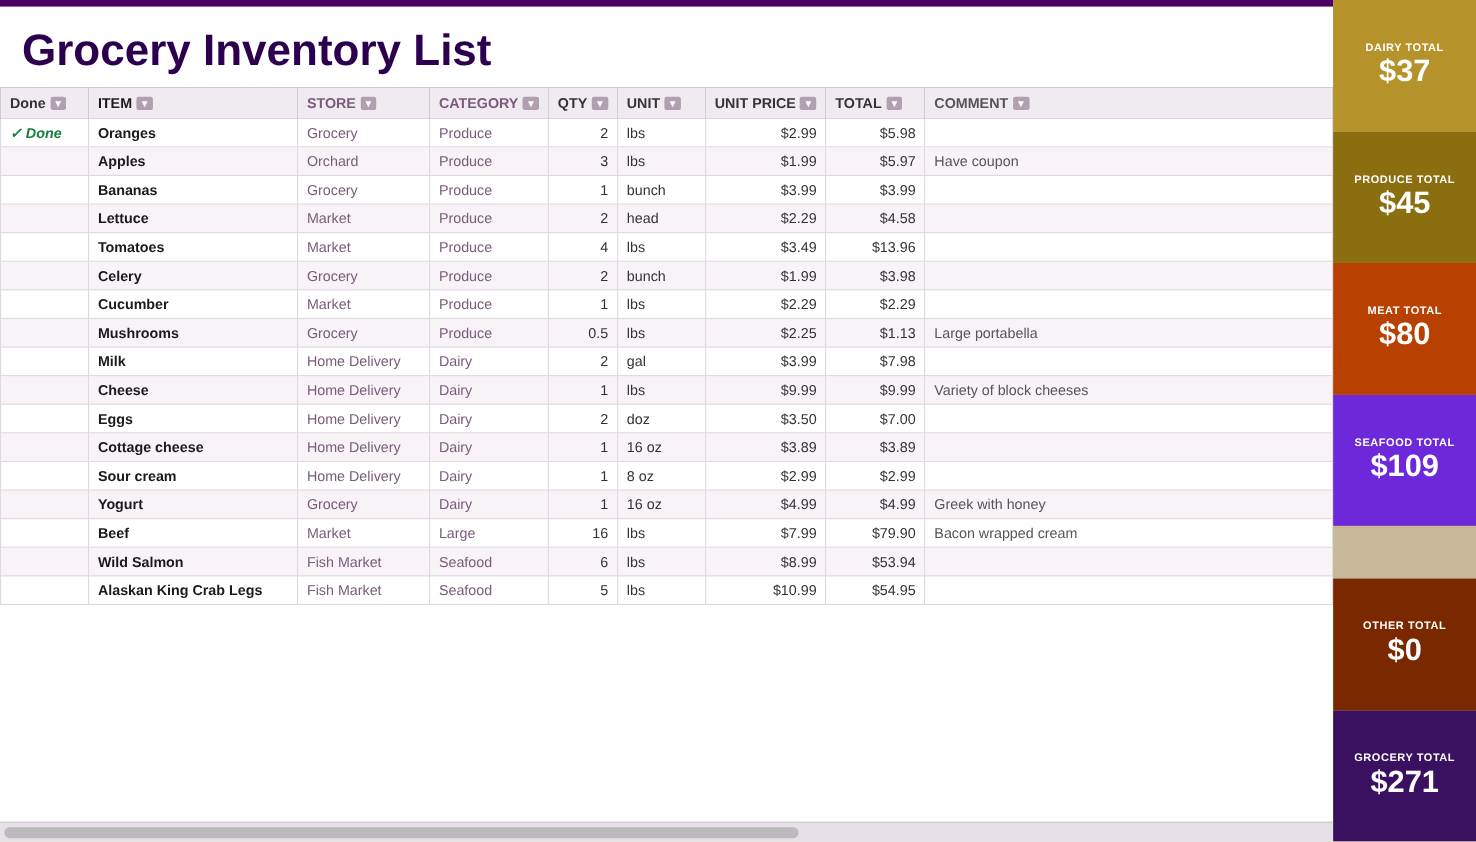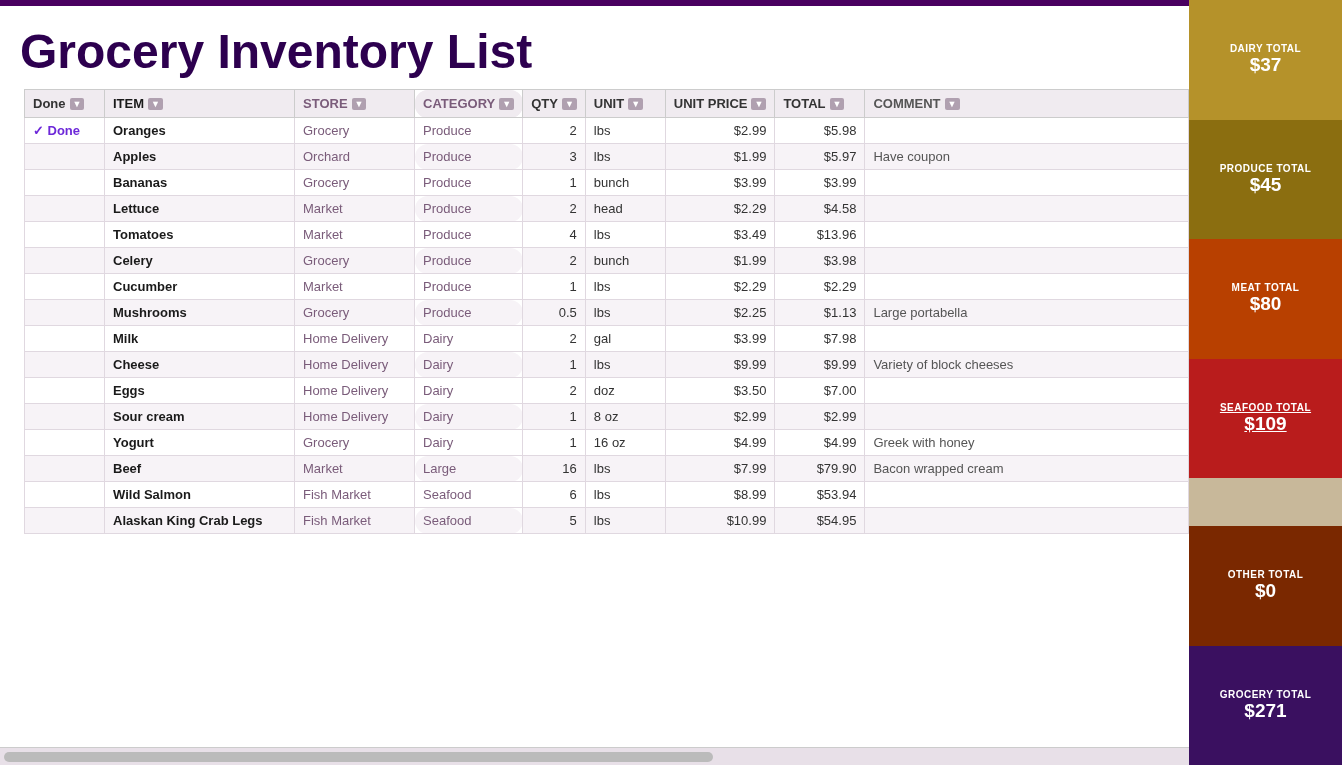--- a/index.html
+++ b/index.html
@@ -13,30 +13,29 @@
     }
     #main-area {
       flex: 1;
       background: #fff;
       display: flex;
       flex-direction: column;
       overflow: hidden;
       border-top: 6px solid #4a0060;
     }
     #title {
-      font-size: 48px;
+      font-size: 40px;
       font-weight: bold;
       color: #2d004f;
       padding: 18px 20px 10px 20px;
     }
     #table-wrapper {
       flex: 1;
       overflow-y: auto;
       overflow-x: hidden;
-      padding-left: 24px;
     }
     table {
       width: 100%;
       border-collapse: collapse;
       font-size: 13px;
     }
     thead tr {
       background: #f5f0f5;
     }
     thead th {
@@ -72,65 +71,66 @@
       background: #fff;
     }
     tbody td {
       border: 1px solid #e0d8e0;
       padding: 5px 8px;
       color: #333;
     }
     .col-done { width: 80px; }
     .col-item { width: 190px; font-weight: bold; color: #1a1a1a; }
     .col-store { width: 120px; color: #7a5c7a; }
-    .col-category { width: 100px; color: #7a5c7a; border-radius: 13px; }
+    .col-category { width: 100px; color: #7a5c7a; }
     .col-qty { width: 60px; text-align: right; }
     .col-unit { width: 80px; }
     .col-price { width: 90px; text-align: right; }
     .col-total { width: 90px; text-align: right; }
     .col-comment { color: #555; }
     .done-check {
-      color: #6d28d9;
+      color: #15803d;
       font-weight: bold;
       display: flex;
       align-items: center;
       gap: 4px;
+      font-style: italic;
     }
     .bold-item { font-weight: bold; margin-left: 37px; }
     
     #sidebar {
-      width: 153px;
+      width: 130px;
       display: flex;
       flex-direction: column;
       background: #c8b89a;
     }
     .sidebar-card {
       flex: 1;
       display: flex;
       flex-direction: column;
       justify-content: center;
       align-items: center;
       padding: 8px;
       color: #fff;
     }
     .sidebar-card:nth-child(1) { background: #b5922a; }
     .sidebar-card:nth-child(2) { background: #8b6e10; }
     .sidebar-card:nth-child(3) { background: #b84000; }
-    .sidebar-card:nth-child(4) { background: #b91c1c; text-decoration: underline; }
+    .sidebar-card:nth-child(4) { background: #6d28d9; }
     .sidebar-card:nth-child(5) { background: #7a2800; margin-top: 48px; }
     .sidebar-card:nth-child(6) { background: #3a1060; }
     .card-label {
       font-size: 10px;
       font-weight: bold;
       letter-spacing: 0.5px;
       text-align: center;
       text-transform: uppercase;
     }
     .card-value {
-      font-size: 19px;
+      font-size: 28px;
       font-weight: bold;
       color: #fff;
     }
     #scrollbar-area {
       height: 18px;
       background: #e8e0e8;
       border-top: 1px solid #ccc;
       display: flex;
       align-items: center;
       padding: 0 4px;
@@ -322,20 +322,31 @@
           </tr>
           <tr>
             <td class="col-done"></td>
             <td class="col-item bold-item">Eggs</td>
             <td class="col-store">Home Delivery</td>
             <td class="col-category">Dairy</td>
             <td class="col-qty">2</td>
             <td class="col-unit">doz</td>
             <td class="col-price">$3.50</td>
             <td class="col-total">$7.00</td>
+            <td class="col-comment"></td>
+          </tr>
+          <tr>
+            <td class="col-done"></td>
+            <td class="col-item bold-item">Cottage cheese</td>
+            <td class="col-store">Home Delivery</td>
+            <td class="col-category">Dairy</td>
+            <td class="col-qty">1</td>
+            <td class="col-unit">16 oz</td>
+            <td class="col-price">$3.89</td>
+            <td class="col-total">$3.89</td>
             <td class="col-comment"></td>
           </tr>
           <tr>
             <td class="col-done"></td>
             <td class="col-item bold-item">Sour cream</td>
             <td class="col-store">Home Delivery</td>
             <td class="col-category">Dairy</td>
             <td class="col-qty">1</td>
             <td class="col-unit">8 oz</td>
             <td class="col-price">$2.99</td>

